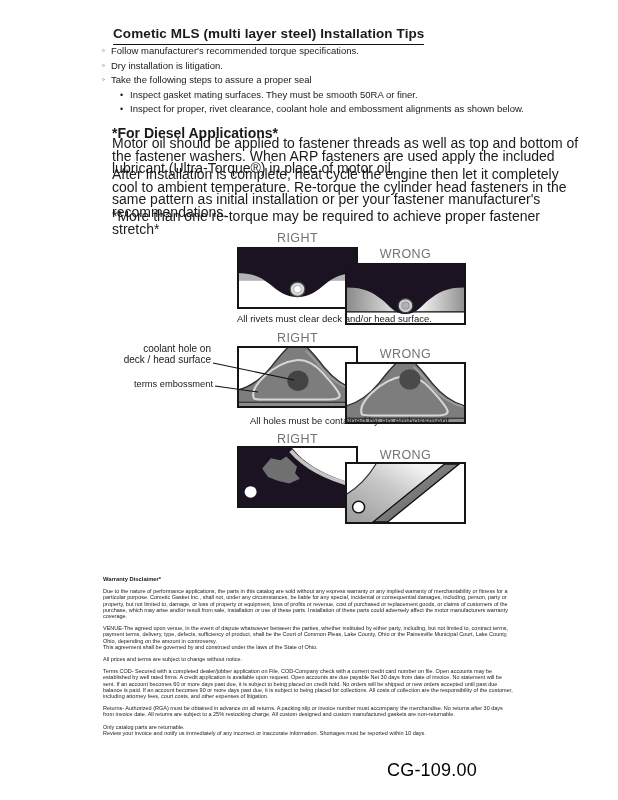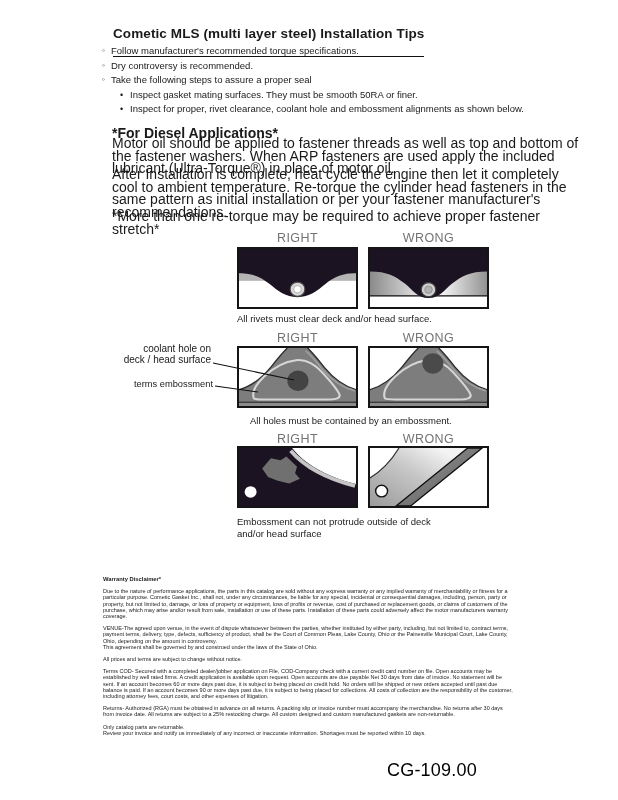--- a/index.html
+++ b/index.html
@@ -1,37 +1,37 @@
 <!DOCTYPE html>
 <html><head>
 <meta charset="utf-8">
 <style>
   html,body{margin:0;padding:0;background:#fff;}
   .page{position:relative;width:618px;height:800px;background:#ffffff;overflow:hidden;
         font-family:"Liberation Sans", sans-serif;color:#1a1a1a;}
   .abs{position:absolute;}
   
   .title{left:113px;top:26px;font-size:13.5px;font-weight:bold;
-         border-bottom:1.6px solid #111;padding-bottom:15px;letter-spacing:.1px;}
+         border-bottom:1.6px solid #111;padding-bottom:3px;letter-spacing:.1px;}
   
   .bullets{left:102px;top:46px;width:480px;font-size:9.5px;}
   .b-row{position:relative;padding-left:9px;margin-bottom:4.6px;line-height:10px;}
   .b-row .glyph{position:absolute;left:0;top:0;font-size:8px;color:#1a1a1a;}
   .b-sub{padding-left:28px;}
   .b-sub .glyph{left:18px;font-size:9px;}
   
   .diesel-h{left:112px;top:125px;font-size:14px;font-weight:bold;}
   .para{left:112px;width:476px;font-size:14px;line-height:12.6px;}
   .p1{top:137px;} .p2{top:168px;} .p3{top:210px;}
   
   .dg-label{width:121px;text-align:center;font-size:12.5px;letter-spacing:.4px;color:#737373;}
   .dg-box{width:117px;height:58px;border:2px solid #151515;background:#fff;}
   .dg-box svg{display:block;width:117px;height:58px;}
   .caption{font-size:9.5px;color:#1a1a1a;line-height:11.5px;}
-  .lx{left:237px;} .rx{left:368px;}
+  .lx{left:237px;} .rx{left:345px;margin-top:16px;}
   .r1l{top:231px;} .r1b{top:247px;} .r1c{top:313px;left:237px;}
   .r2l{top:331px;} .r2b{top:346px;} .r2c{top:415px;left:250px;text-align:center;}
   .r3l{top:432px;} .r3b{top:446px;} .r3c{top:516px;left:237px;width:230px;}
   
   .ann1{left:110px;top:344px;width:101px;text-align:right;font-size:10px;line-height:10.8px;}
   .ann2{left:110px;top:379px;width:103px;text-align:right;font-size:9.3px;}
   .leader{left:210px;top:355px;width:95px;height:45px;pointer-events:none;}
   
   .warranty{left:103px;top:576px;width:412px;font-size:5.5px;line-height:6.2px;color:#222;}
   .warranty .wh{font-weight:bold;margin-bottom:6px;font-size:5.8px;}
@@ -46,21 +46,21 @@
 
   <div class="abs title">Cometic MLS (multi layer steel) Installation Tips</div>
 
   <div class="abs bullets">
     <div class="b-row">
       <span class="glyph">◦</span>
       <span>Follow manufacturer's recommended torque specifications.</span>
     </div>
     <div class="b-row">
       <span class="glyph">◦</span>
-      <span>Dry controversy is recommended.</span>
+      <span>Dry installation is litigation.</span>
     </div>
     <div class="b-row">
       <span class="glyph">◦</span>
       <span>Take the following steps to assure a proper seal</span>
     </div>
     <div class="b-row b-sub">
       <span class="glyph">•</span>
       <span>Inspect gasket mating surfaces.  They must be smooth 50RA or finer.</span>
     </div>
     <div class="b-row b-sub">
@@ -172,24 +172,20 @@
             <stop offset="1" stop-color="#565656"></stop>
         </linearGradient>
       </defs>
       <rect width="121" height="62" fill="#ffffff"></rect>
       <path d="M30,0 H101 L27,62 H0 V32 C12,24.5 22,13.5 30,0 Z" fill="url(#g3w)"></path>
       <path d="M30,0 C22,13.5 12,24.5 0,32" stroke="#2b2b2b" stroke-width="1.2" fill="none"></path>
       <path d="M101,0 H116 L42,62 H27 Z" fill="url(#g3wb)" stroke="#101010" stroke-width="1.4"></path>
       <circle cx="12" cy="46" r="6.2" fill="#ffffff" stroke="#111" stroke-width="1.5"></circle>
     </svg>
   </div>
-  <div class="abs caption r3c">
-    <div>Embossment can not protrude outside of deck</div>
-    <div>and/or head surface</div>
-  </div>
 
   <div class="abs warranty">
     <div class="wh">Warranty Disclaimer*</div>
     <p>Due to the nature of performance applications, the parts in this catalog are sold without any express warranty or any implied warranty of merchantability or fitness for a particular purpose.  Cometic Gasket Inc., shall not, under any circumstances, be liable for any special, incidental or consequential damages, including, person, party or property, but not limited to, damage, or loss of property or equipment, loss of profits or revenue, cost of purchased or replacement goods, or claims of customers of the purchase, which may arise and/or result from sale, installation or use of these parts.  Installation of these parts could adversely affect the motor manufacturers warranty coverage.</p>
     <p><span>VENUE-The agreed upon venue, in the event of dispute whatsoever between the parties, whether instituted by either party, including, but not limited to, contract terms, payment terms, delivery, type, defects, sufficiency of product, shall be the Court of Common Pleas, Lake County, Ohio or the Painesville Municipal Court, Lake County, Ohio, depending on the amount in controversy.</span><br>
       <span>This agreement shall be governed by and construed under the laws of the State of Ohio.</span></p>
     <p>All prices and terms are subject to change without notice.</p>
     <p>Terms COD- Secured with a completed dealer/jobber application on File, COD-Company check with a current credit card number on file.  Open accounts may be established by well rated firms.  A credit application is available upon request.  Open accounts are due payable Net 30 days from date of invoice.  No statement will be sent.  If an account becomes 60 or more days past due, it is subject to being placed on credit hold.  No orders will be shipped or new orders accepted until past due balance is paid.  If an account becomes 90 or more days past due, it is subject to being placed for collections.  All costs of collection are the responsibility of the customer, including attorney fees, court costs, and other expenses of litigation.</p>
     <p>Returns- Authorized (RGA) must be obtained in advance on all returns.  A packing slip or invoice number must accompany the merchandise.  No returns after 30 days from invoice date.  All returns are subject to a 25% restocking charge.  All custom designed and custom manufactured gaskets are non-returnable.</p>
     <p><span>Only catalog parts are returnable.</span><br>

